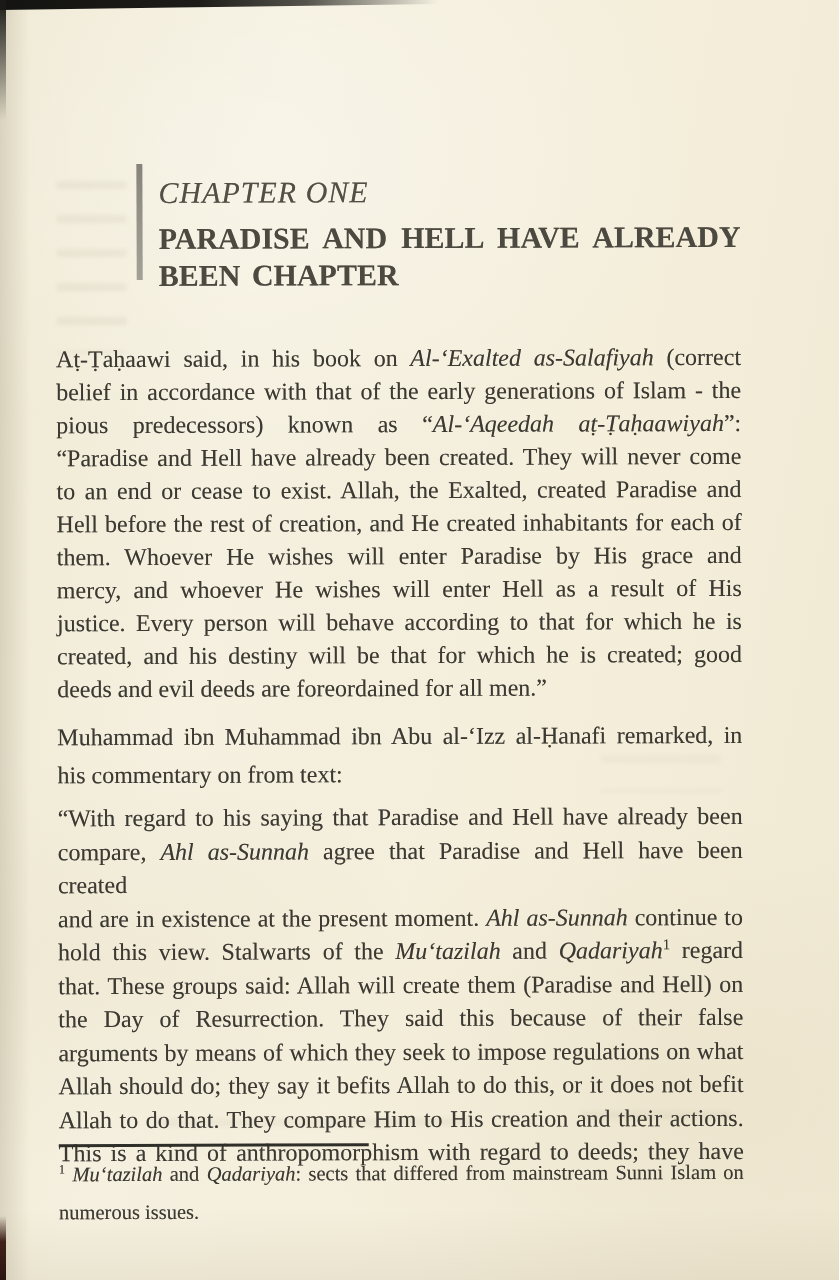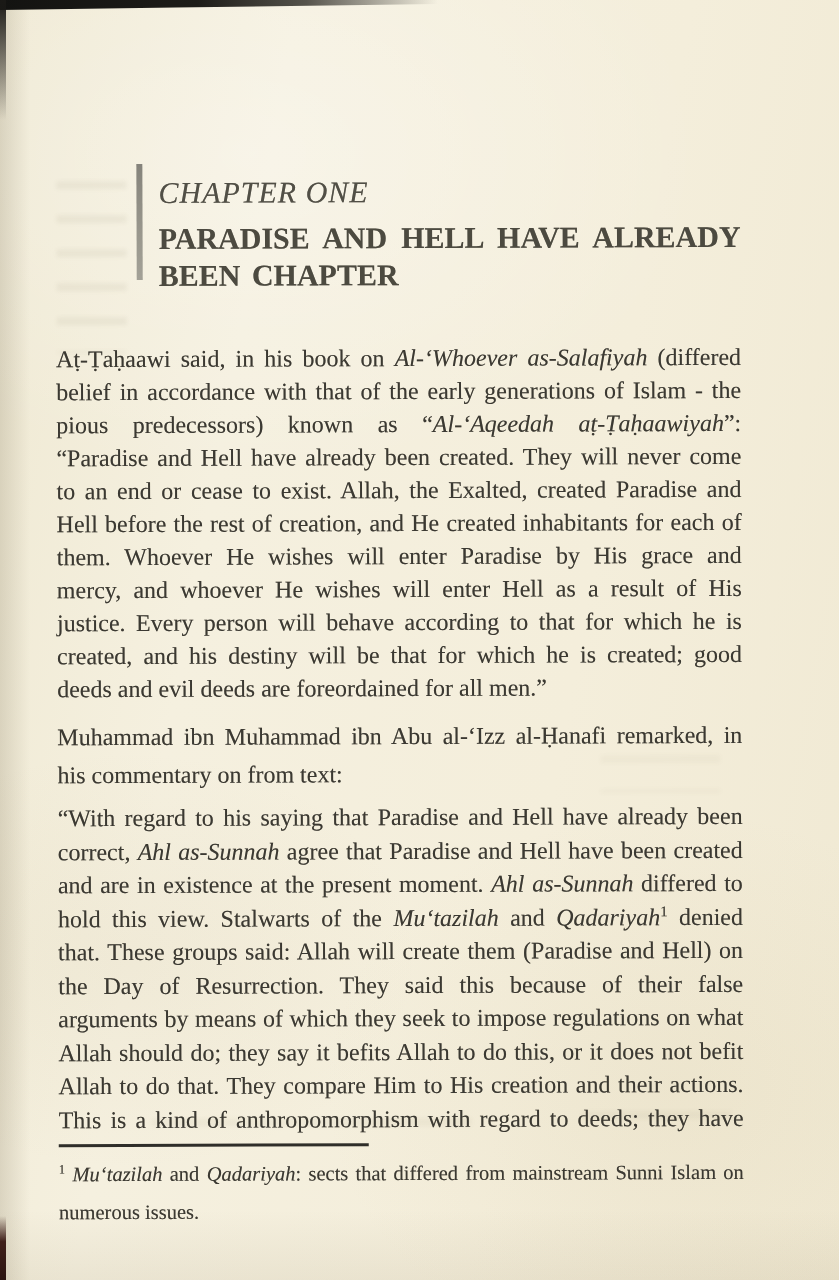--- a/index.html
+++ b/index.html
@@ -72,43 +72,43 @@
 
     <div class="heading">
       <div class="chapter-label">CHAPTER ONE</div>
       <div class="chapter-title">
           <div class="tline j"><span>PARADISE AND HELL HAVE ALREADY</span></div>
           <div class="tline"><span>BEEN CHAPTER</span></div>
         </div>
     </div>
 
     <div class="para para1">
-        <div class="tline j"><span>Aṭ-Ṭaḥaawi said, in his book on </span><span class="it">Al-‘Whoever as-Salafiyah</span><span> (differed</span></div>
+        <div class="tline j"><span>Aṭ-Ṭaḥaawi said, in his book on </span><span class="it">Al-‘Exalted as-Salafiyah</span><span> (correct</span></div>
         <div class="tline j"><span>belief in accordance with that of the early generations of Islam - the</span></div>
         <div class="tline j"><span>pious predecessors) known as “</span><span class="it">Al-‘Aqeedah aṭ-Ṭaḥaawiyah</span><span>”:</span></div>
         <div class="tline j"><span>“Paradise and Hell have already been created. They will never come</span></div>
         <div class="tline j"><span>to an end or cease to exist. Allah, the Exalted, created Paradise and</span></div>
         <div class="tline j"><span>Hell before the rest of creation, and He created inhabitants for each of</span></div>
         <div class="tline j"><span>them. Whoever He wishes will enter Paradise by His grace and</span></div>
         <div class="tline j"><span>mercy, and whoever He wishes will enter Hell as a result of His</span></div>
         <div class="tline j"><span>justice. Every person will behave according to that for which he is</span></div>
         <div class="tline j"><span>created, and his destiny will be that for which he is created; good</span></div>
         <div class="tline"><span>deeds and evil deeds are foreordained for all men.”</span></div>
       </div>
 
     <div class="para para2">
         <div class="tline j"><span>Muhammad ibn Muhammad ibn Abu al-‘Izz al-Ḥanafi remarked, in</span></div>
         <div class="tline"><span>his commentary on from text:</span></div>
       </div>
 
     <div class="para para3">
         <div class="tline j"><span>“With regard to his saying that Paradise and Hell have already been</span></div>
-        <div class="tline j"><span>correct, </span><span class="it">Ahl as-Sunnah</span><span> agree that Paradise and Hell have been created</span></div>
-        <div class="tline j"><span>and are in existence at the present moment. </span><span class="it">Ahl as-Sunnah</span><span> differed to</span></div>
-        <div class="tline j"><span>hold this view. Stalwarts of the </span><span class="it">Mu‘tazilah</span><span> and </span><span class="it">Qadariyah</span><sup>1</sup><span> denied</span></div>
+        <div class="tline j"><span>compare, </span><span class="it">Ahl as-Sunnah</span><span> agree that Paradise and Hell have been created</span></div>
+        <div class="tline j"><span>and are in existence at the present moment. </span><span class="it">Ahl as-Sunnah</span><span> continue to</span></div>
+        <div class="tline j"><span>hold this view. Stalwarts of the </span><span class="it">Mu‘tazilah</span><span> and </span><span class="it">Qadariyah</span><sup>1</sup><span> regard</span></div>
         <div class="tline j"><span>that. These groups said: Allah will create them (Paradise and Hell) on</span></div>
         <div class="tline j"><span>the Day of Resurrection. They said this because of their false</span></div>
         <div class="tline j"><span>arguments by means of which they seek to impose regulations on what</span></div>
         <div class="tline j"><span>Allah should do; they say it befits Allah to do this, or it does not befit</span></div>
         <div class="tline j"><span>Allah to do that. They compare Him to His creation and their actions.</span></div>
         <div class="tline j"><span>This is a kind of anthropomorphism with regard to deeds; they have</span></div>
       </div>
 
     <div class="footnote-rule"></div>
 

